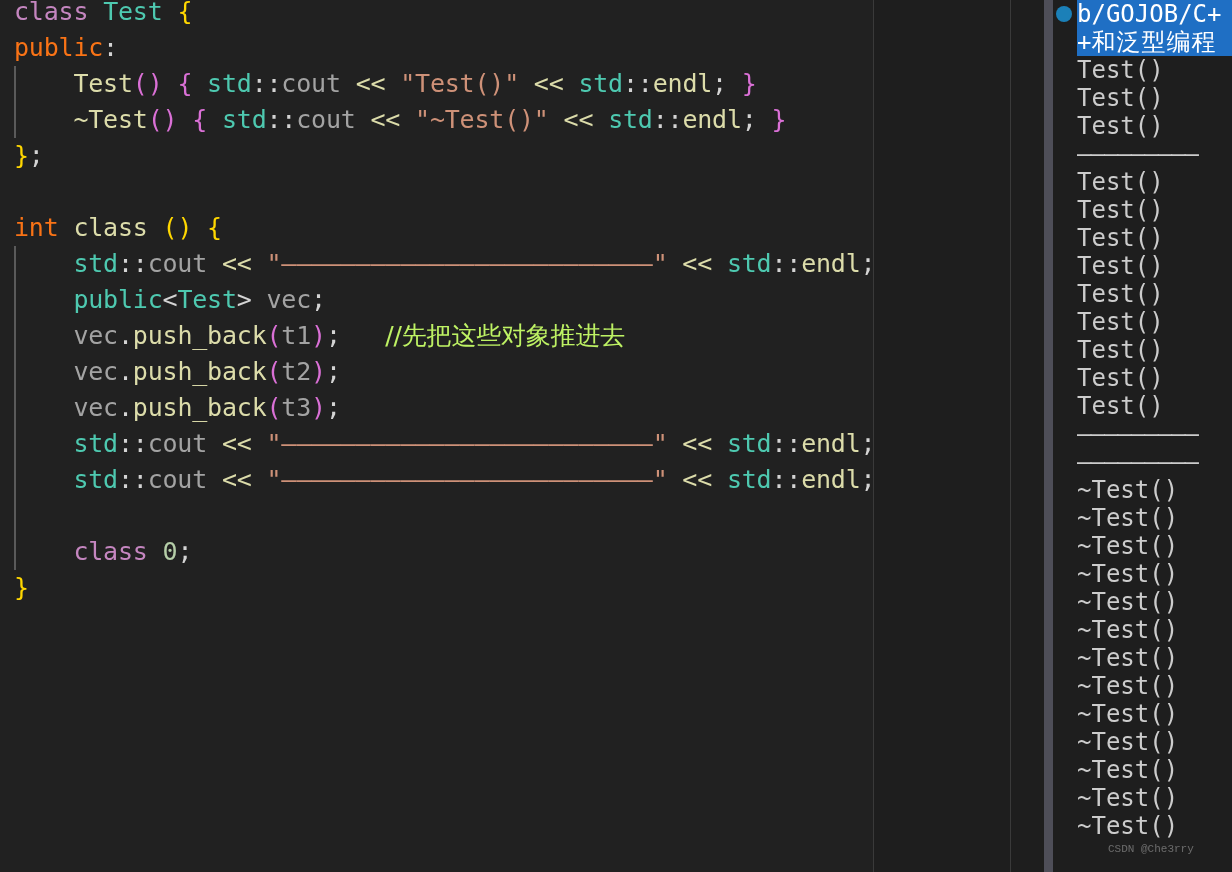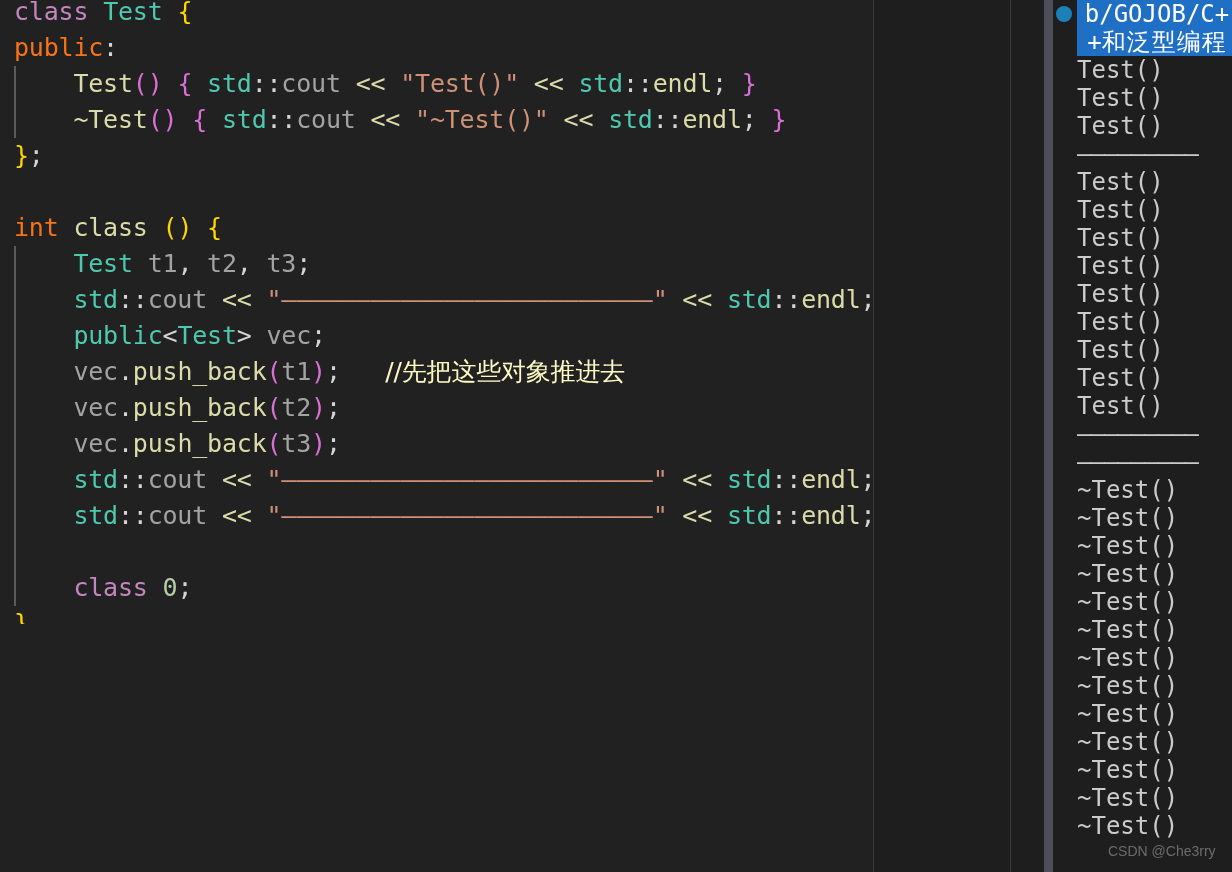--- a/index.html
+++ b/index.html
@@ -61,21 +61,21 @@
     background: #5a5a5a;
   }
 
   
   .t-key      { color: #f97316; }   
   .t-kw2      { color: #c586c0; }   
   .t-type     { color: #4ec9b0; }   
   .t-fn       { color: #dcdcaa; }   
   .t-var      { color: #a3a3a3; }   
   .t-str      { color: #ce9178; }   
-  .t-cmt      { color: #fef9c3; }   
+  .t-cmt      { color: #bef264; }   
   .t-num      { color: #b5cea8; }   
   .t-op       { color: #d4d4d4; }   
   .t-shift    { color: #dcdcaa; }   
   .t-br-y     { color: #ffd700; }   
   .t-br-m     { color: #da70d6; }   
   .t-plain    { color: #d4d4d4; }
 
   .t-cmt-cjk  { font-family: "DejaVu Sans", sans-serif; }
 
   
@@ -116,21 +116,20 @@
     height: 872px;
     background: #1e1e1e;
     overflow: hidden;
   }
 
   #term-header {
     position: absolute;
     left: 0; top: 0;
     width: 179px;
     height: 56px;
-    text-align: center;
   }
 
   #term-dot {
     position: absolute;
     left: 3px;
     top: 6px;
     width: 16px;
     height: 16px;
     border-radius: 50%;
     background: #1b80b8;
@@ -169,42 +168,41 @@
     color: #cccccc;
     overflow: hidden;
   }
   .term-line.sep { color: #cccccc; letter-spacing: -1px; }
 
   
   #watermark {
     position: absolute;
     left: 1108px;
     top: 843px;
-    font-family: Liberation Sans, sans-serif;
-    font-size: 14px;
+    font-family: Liberation Mono, monospace;
+    font-size: 11px;
     color: rgba(200,200,200,0.45);
     white-space: nowrap;
     pointer-events: none;
   }
 </style>
 </head>
 <body>
 
 <div id="app">
 
   <div id="editor-pane">
     <div class="code-area" id="code-area">
         <div class="code-line"><span class="t-kw2">class</span><span class="t-plain"> </span><span class="t-type">Test</span><span class="t-plain"> </span><span class="t-br-y">{</span></div>
         <div class="code-line"><span class="t-key">public</span><span class="t-plain">:</span></div>
         <div class="code-line guide"><span class="t-plain">    </span><span class="t-fn">Test</span><span class="t-br-m">()</span><span class="t-plain"> </span><span class="t-br-m">{</span><span class="t-plain"> </span><span class="t-type">std</span><span class="t-op">::</span><span class="t-var">cout</span><span class="t-plain"> </span><span class="t-shift">&lt;&lt;</span><span class="t-plain"> </span><span class="t-str">"Test()"</span><span class="t-plain"> </span><span class="t-shift">&lt;&lt;</span><span class="t-plain"> </span><span class="t-type">std</span><span class="t-op">::</span><span class="t-fn">endl</span><span class="t-plain">;</span><span class="t-plain"> </span><span class="t-br-m">}</span></div>
         <div class="code-line guide"><span class="t-plain">    </span><span class="t-fn">~Test</span><span class="t-br-m">()</span><span class="t-plain"> </span><span class="t-br-m">{</span><span class="t-plain"> </span><span class="t-type">std</span><span class="t-op">::</span><span class="t-var">cout</span><span class="t-plain"> </span><span class="t-shift">&lt;&lt;</span><span class="t-plain"> </span><span class="t-str">"~Test()"</span><span class="t-plain"> </span><span class="t-shift">&lt;&lt;</span><span class="t-plain"> </span><span class="t-type">std</span><span class="t-op">::</span><span class="t-fn">endl</span><span class="t-plain">;</span><span class="t-plain"> </span><span class="t-br-m">}</span></div>
         <div class="code-line"><span class="t-br-y">}</span><span class="t-plain">;</span></div>
         <div class="code-line">&nbsp;</div>
         <div class="code-line"><span class="t-key">int</span><span class="t-plain"> </span><span class="t-fn">class</span><span class="t-plain"> </span><span class="t-br-y">()</span><span class="t-plain"> </span><span class="t-br-y">{</span></div>
-        <div class="code-line guide"><span class="t-plain">    </span><span class="t-type">Test</span><span class="t-plain"> </span><span class="t-var">t1</span><span class="t-plain">, </span><span class="t-var">t2</span><span class="t-plain">, </span><span class="t-var">t3</span><span class="t-plain">;</span></div>
         <div class="code-line guide"><span class="t-plain">    </span><span class="t-type">std</span><span class="t-op">::</span><span class="t-var">cout</span><span class="t-plain"> </span><span class="t-shift">&lt;&lt;</span><span class="t-plain"> </span><span class="t-str">"—————————————————————————"</span><span class="t-plain"> </span><span class="t-shift">&lt;&lt;</span><span class="t-plain"> </span><span class="t-type">std</span><span class="t-op">::</span><span class="t-fn">endl</span><span class="t-plain">;</span></div>
         <div class="code-line guide"><span class="t-plain">    </span><span class="t-type">public</span><span class="t-plain">&lt;</span><span class="t-type">Test</span><span class="t-plain">&gt;</span><span class="t-plain"> </span><span class="t-var">vec</span><span class="t-plain">;</span></div>
         <div class="code-line guide"><span class="t-plain">    </span><span class="t-var">vec</span><span class="t-plain">.</span><span class="t-fn">push_back</span><span class="t-br-m">(</span><span class="t-var">t1</span><span class="t-br-m">)</span><span class="t-plain">;</span><span class="t-plain">   </span><span class="t-cmt t-cmt-cjk">//先把这些对象推进去</span></div>
         <div class="code-line guide"><span class="t-plain">    </span><span class="t-var">vec</span><span class="t-plain">.</span><span class="t-fn">push_back</span><span class="t-br-m">(</span><span class="t-var">t2</span><span class="t-br-m">)</span><span class="t-plain">;</span></div>
         <div class="code-line guide"><span class="t-plain">    </span><span class="t-var">vec</span><span class="t-plain">.</span><span class="t-fn">push_back</span><span class="t-br-m">(</span><span class="t-var">t3</span><span class="t-br-m">)</span><span class="t-plain">;</span></div>
         <div class="code-line guide"><span class="t-plain">    </span><span class="t-type">std</span><span class="t-op">::</span><span class="t-var">cout</span><span class="t-plain"> </span><span class="t-shift">&lt;&lt;</span><span class="t-plain"> </span><span class="t-str">"—————————————————————————"</span><span class="t-plain"> </span><span class="t-shift">&lt;&lt;</span><span class="t-plain"> </span><span class="t-type">std</span><span class="t-op">::</span><span class="t-fn">endl</span><span class="t-plain">;</span></div>
         <div class="code-line guide"><span class="t-plain">    </span><span class="t-type">std</span><span class="t-op">::</span><span class="t-var">cout</span><span class="t-plain"> </span><span class="t-shift">&lt;&lt;</span><span class="t-plain"> </span><span class="t-str">"—————————————————————————"</span><span class="t-plain"> </span><span class="t-shift">&lt;&lt;</span><span class="t-plain"> </span><span class="t-type">std</span><span class="t-op">::</span><span class="t-fn">endl</span><span class="t-plain">;</span></div>
         <div class="code-line guide">&nbsp;</div>
         <div class="code-line guide"><span class="t-plain">    </span><span class="t-kw2">class</span><span class="t-plain"> </span><span class="t-num">0</span><span class="t-plain">;</span></div>
         <div class="code-line"><span class="t-br-y">}</span></div>

